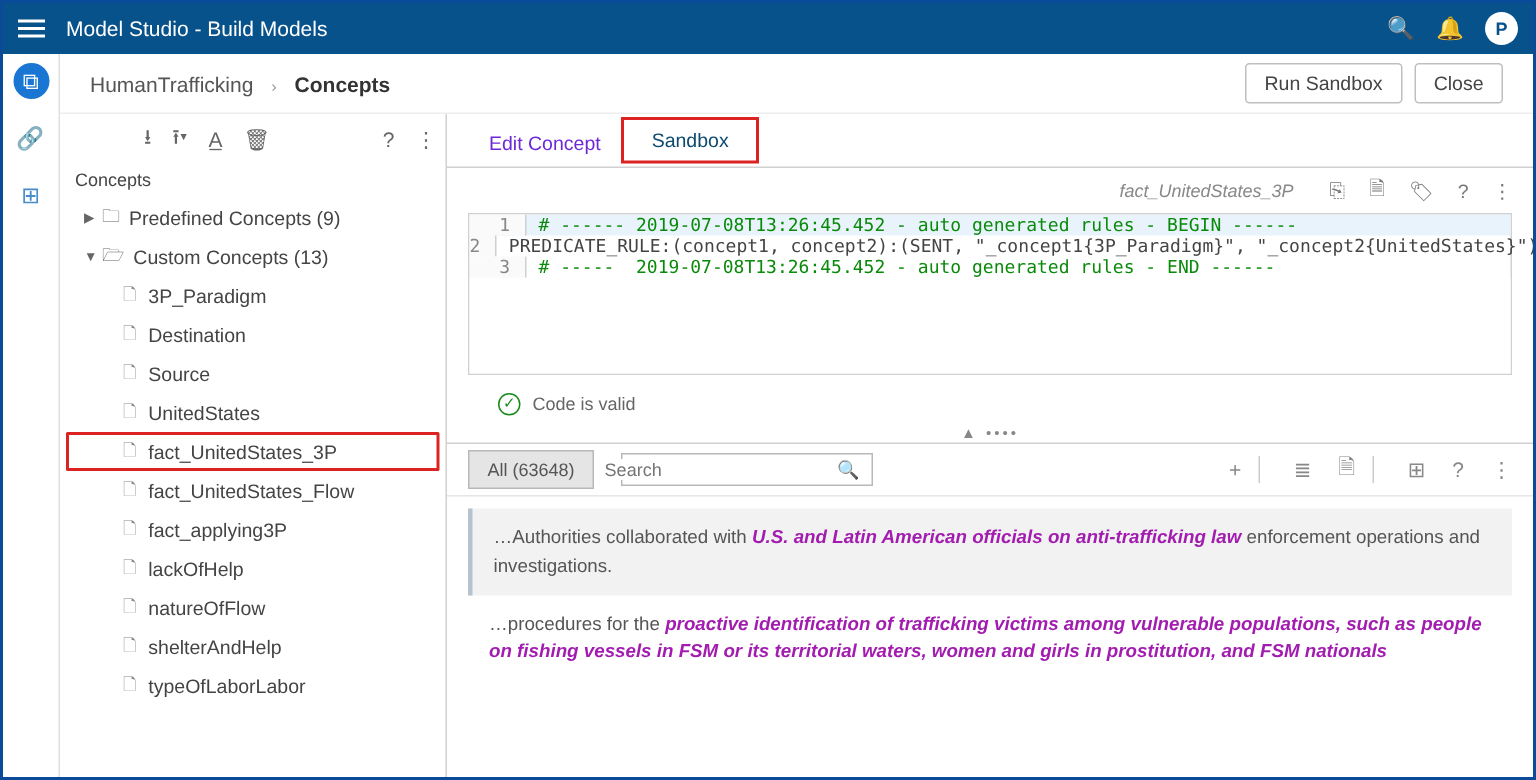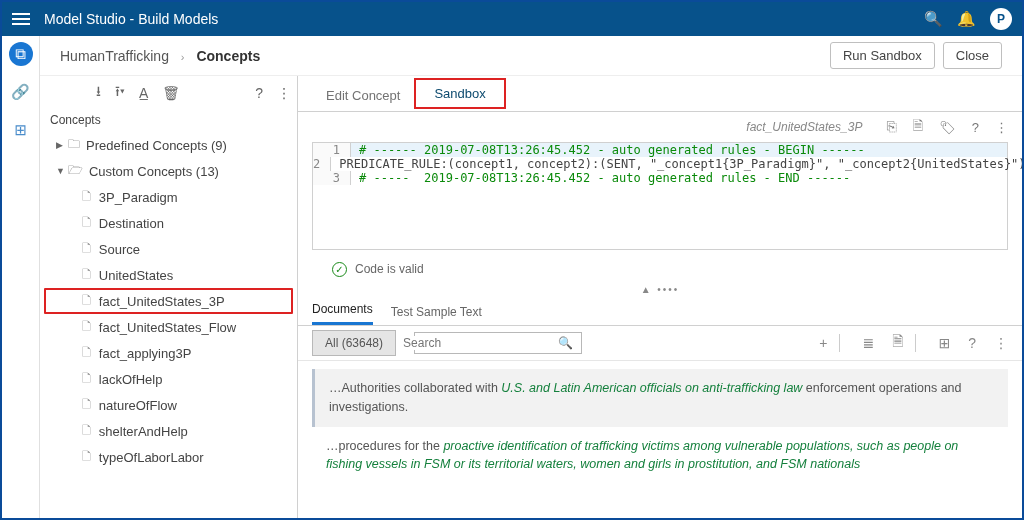--- a/index.html
+++ b/index.html
@@ -49,21 +49,21 @@
   .tnode .foldericon { margin-right: 6px; font-size: 12px; color: #666; }
   .tnode.lvl1 { padding-left: 12px; }
   .tnode.lvl2 { padding-left: 38px; }
   .tnode.lvl2 .fileicon { margin-right: 8px; font-size: 11px; color: #888; }
   .tnode.selected { border: 2px solid #d22; border-radius: 1px; padding-left: 36px; }
   
   
   .rightpanel { flex: 1; display: flex; flex-direction: column; overflow: hidden; }
   
   .tabs1 { height: 36px; display: flex; align-items: flex-end; padding: 0 14px; gap: 0; border-bottom: 1px solid #d0d0d0; }
-  .tabs1 .tab { padding: 8px 14px; font-size: 13px; color: #737373; cursor: pointer; }
+  .tabs1 .tab { padding: 8px 14px; font-size: 13px; color: #6d28d9; cursor: pointer; }
   .tabs1 .tab.hl { border: 2px solid #d22; color: #0c4a6e; margin-bottom: 2px; padding: 6px 18px; }
   
   .codehdr { height: 30px; display: flex; align-items: center; padding: 0 14px; gap: 10px; color: #777; font-size: 12px; }
   .codehdr .spacer { flex: 1; }
   .codehdr .fname { font-style: italic; color: #888; margin-right: 8px; }
   .codehdr .hicon { cursor: pointer; font-size: 13px; margin-left: 6px; }
   
   .codebox { border: 1px solid #d0d0d0; margin: 0 14px; font-family: Consolas, monospace; font-size: 12px; }
   .codeline { display: flex; }
   .codeline.cur { background: #e8f3fb; }
@@ -89,21 +89,21 @@
   .searchbox input { border: none; outline: none; flex: 1; font-size: 12px; }
   .filterbar .spacer { flex: 1; }
   .filterbar .ficon { cursor: pointer; color: #888; font-size: 14px; margin-left: 10px; }
   .filterbar .sep { width: 1px; height: 18px; background: #ccc; margin: 0 4px; }
   
   .resulthdr { height: 30px; display: flex; align-items: center; padding: 0 20px 0 28px; border-bottom: 1px solid #d0d0d0; font-size: 12px; font-weight: 600; color: #333; }
   .resulthdr .spacer { flex: 1; }
   
   .results { flex: 1; overflow-y: auto; padding: 8px 14px; }
   .rescard { background: #f2f2f2; padding: 10px 14px; font-size: 12.5px; color: #555; line-height: 1.5; margin-bottom: 10px; border-left: 3px solid #b7c2d0; }
-  .rescard .match { color: #15803d; font-style: italic; font-weight: 400; }
+  .rescard .match { color: #a21caf; font-style: italic; font-weight: 700; }
   .rescard.plain { background: #fff; border-left: none; padding-top: 0; }
   
   
   ::-webkit-scrollbar { width: 8px; }
   ::-webkit-scrollbar-thumb { background: #c0c0c0; border-radius: 4px; }
 </style>
 </head>
 <body>
 
 <div class="app">
@@ -247,24 +247,20 @@
             <div class="blank"></div>
           </div>
 
           <div class="validrow">
             <span class="ok">✓</span>
             <span>Code is valid</span>
           </div>
 
           <div class="splitter">▲ ••••</div>
 
-          <div class="tabs2">
-            <div class="tab active">Documents</div>
-            <div class="tab">Test Sample Text</div>
-          </div>
 
           <div class="filterbar">
             <div class="pill">All (63648)</div>
             <div class="searchbox">
               <input placeholder="Search" style="">
               <span>🔍</span>
             </div>
             <div class="spacer"></div>
             <span class="ficon">+</span>
             <span class="sep"></span>

